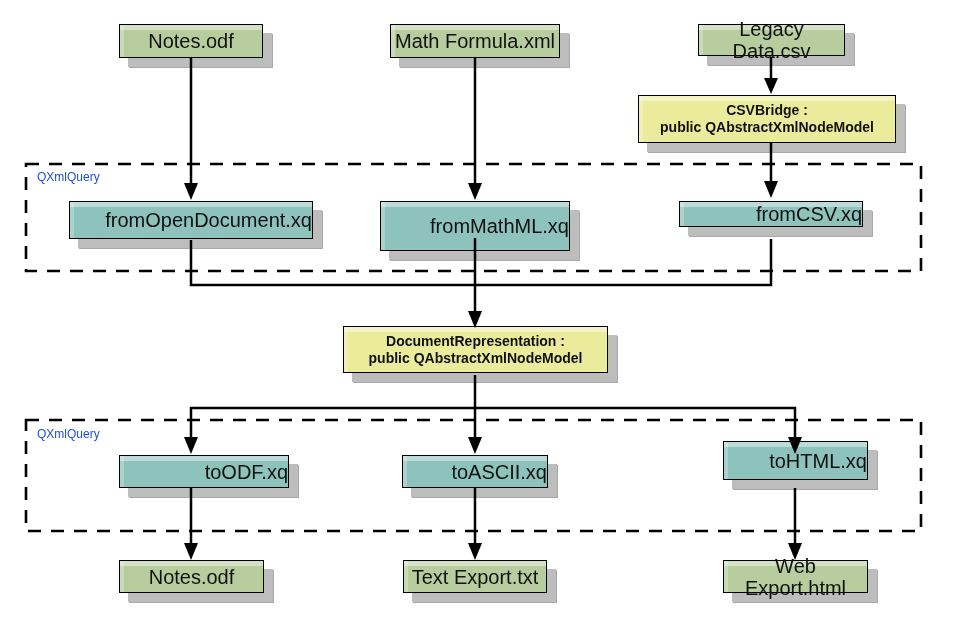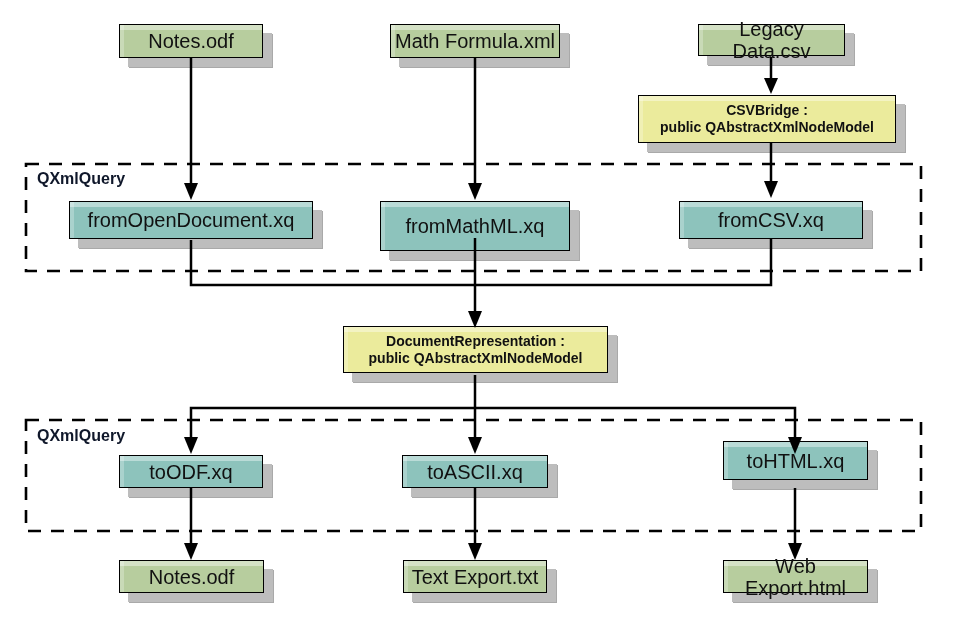--- a/index.html
+++ b/index.html
@@ -12,27 +12,27 @@
     position:absolute;box-sizing:border-box;
     border:1.5px solid #000;
     display:flex;align-items:center;justify-content:center;
     text-align:center;z-index:2;
     box-shadow:9px 9px 0 0 #bdbdbd,10px 10px 0 0 #a9a9a9,
                inset 0 5px 0 rgba(255,255,255,.40),
                inset 4px 0 0 rgba(255,255,255,.26);
     font-size:20px;line-height:1.1;
   }
   .doc  {background:var(--document-fill,#b7cd9e);}
-  .query{background:var(--query-fill,#8dc3bc);}
+  .query{background:var(--query-fill,#8dc3bc);justify-content:flex-end;}
   .model{
     background:var(--model-fill,#ebeb9c);
     flex-direction:column;font-weight:bold;font-size:14px;line-height:17px;
   }
   .group-label{
-    position:absolute;z-index:6;font-weight:bold;font-size:16px;color:#0f172a;
+    position:absolute;z-index:6;font-weight:normal;font-size:12px;color:#1d4ed8;
   }
   svg.connectors{
     position:absolute;left:0;top:0;z-index:4;pointer-events:none;
   }
   svg.connectors line, svg.connectors polyline{stroke:#000;stroke-width:2.5;fill:none;}
   svg.connectors polygon{fill:#000;stroke:none;}
   svg.connectors rect{fill:none;stroke:#000;stroke-width:2.6;stroke-dasharray:13 10;}
 </style>
 </head>
 <body>
@@ -97,30 +97,30 @@
     <div>CSVBridge :</div>
     <div>public QAbstractXmlNodeModel</div>
   </div>
 
   <div class="node query" style="left:69px;top:201px;width:244px;height:38px">
     <span>fromOpenDocument.xq</span>
   </div>
   <div class="node query" style="left:380px;top:201px;width:190px;height:50px">
     <span>fromMathML.xq</span>
   </div>
-  <div class="node query" style="left:679px;top:201px;width:184px;height:38px">
+  <div class="node query" style="left:679px;top:201px;width:184px;height:26px">
     <span>fromCSV.xq</span>
   </div>
 
   <div class="node model" style="left:343px;top:326px;width:265px;height:47px">
     <div>DocumentRepresentation :</div>
     <div>public QAbstractXmlNodeModel</div>
   </div>
 
-  <div class="node query" style="left:119px;top:455px;width:144px;height:33px">
+  <div class="node query" style="left:119px;top:455px;width:170px;height:33px">
     <span>toODF.xq</span>
   </div>
   <div class="node query" style="left:402px;top:455px;width:146px;height:33px">
     <span>toASCII.xq</span>
   </div>
   <div class="node query" style="left:723px;top:441px;width:145px;height:39px">
     <span>toHTML.xq</span>
   </div>
 
   <div class="node doc" style="left:119px;top:560px;width:145px;height:33px">

